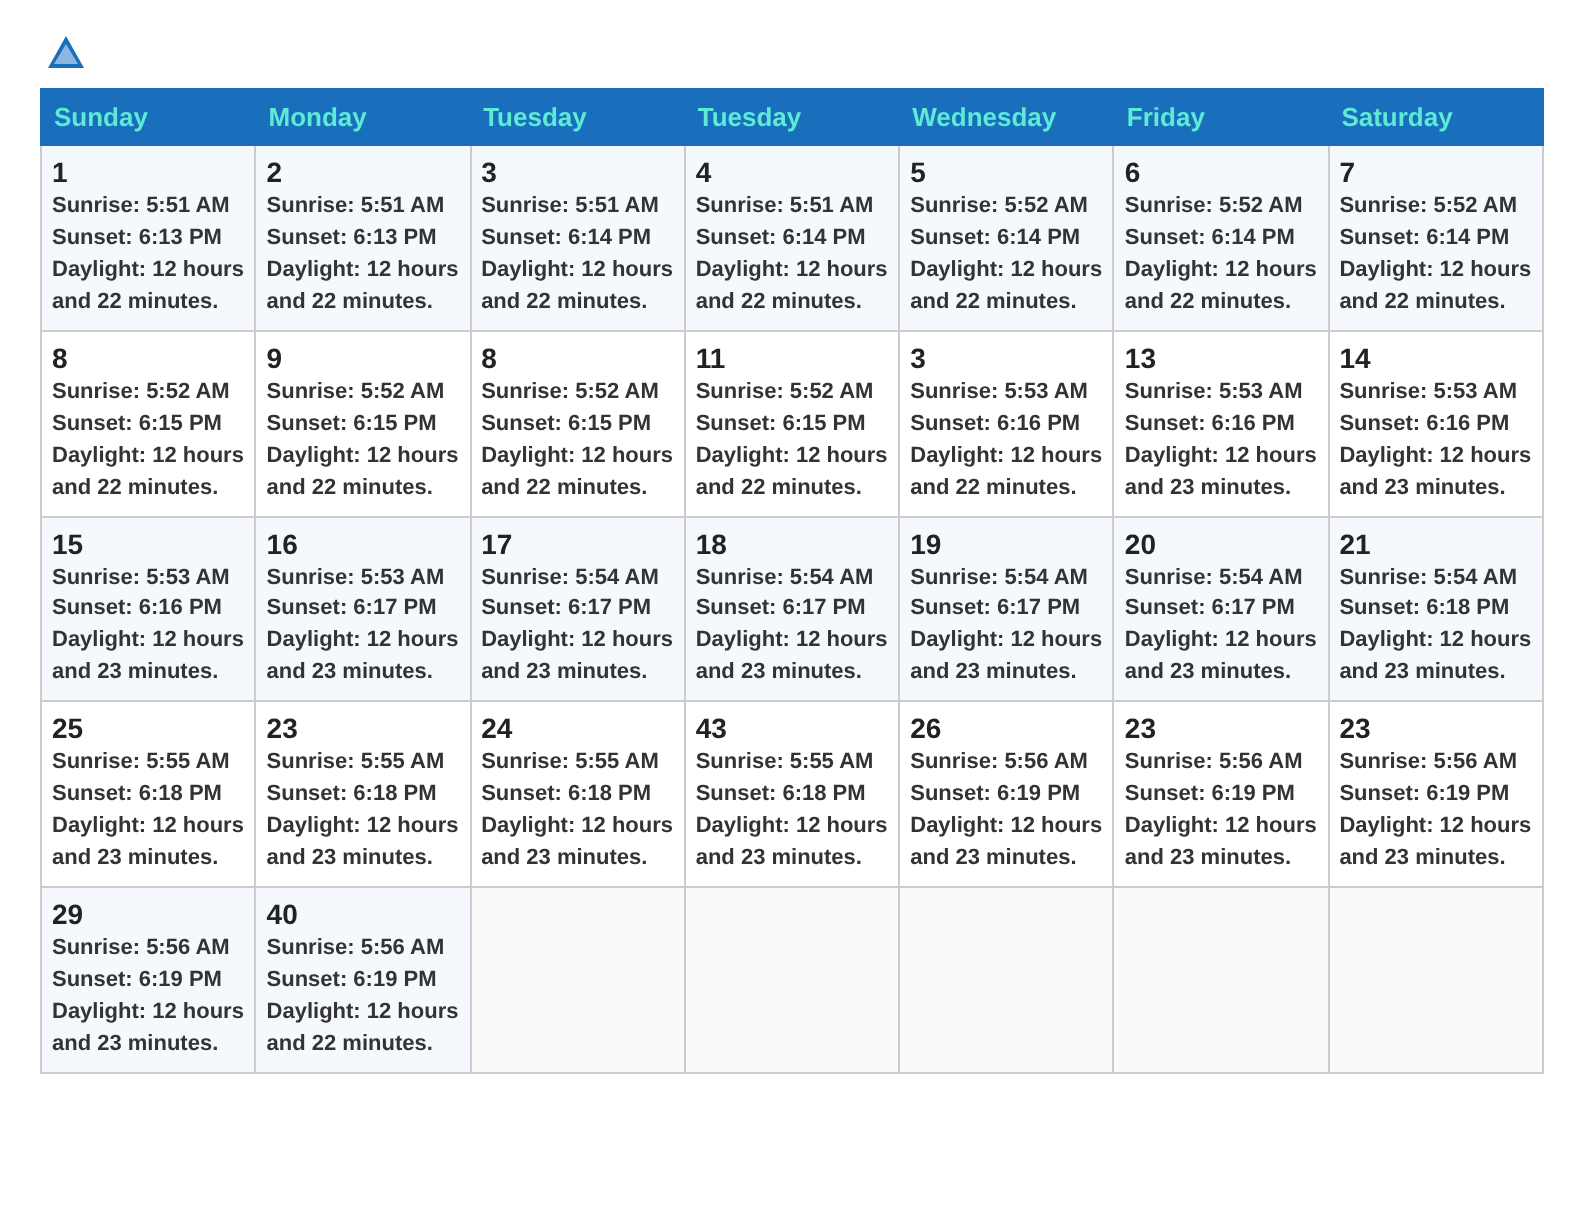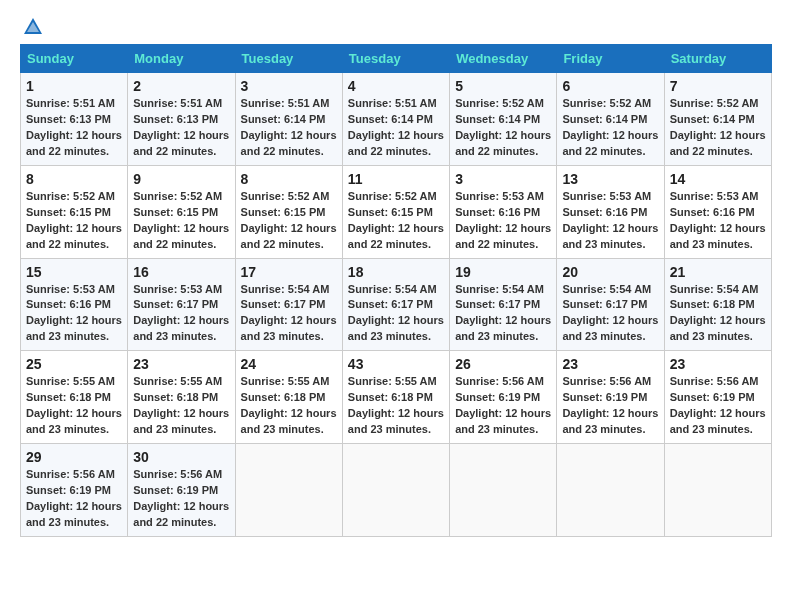--- a/index.html
+++ b/index.html
@@ -299,21 +299,21 @@
         </td>
       </tr>
       <tr>
         <td>
           <span class="day-number">29</span>
           <div class="day-info" style="white-space: pre-line;">Sunrise: 5:56 AM
 Sunset: 6:19 PM
 Daylight: 12 hours and 23 minutes.</div>
         </td>
         <td>
-          <span class="day-number">30</span>
+          <span class="day-number">40</span>
           <div class="day-info" style="white-space: pre-line;">Sunrise: 5:56 AM
 Sunset: 6:19 PM
 Daylight: 12 hours and 22 minutes.</div>
         </td>
         <td class="empty-cell"></td>
         <td class="empty-cell"></td>
         <td class="empty-cell"></td>
         <td class="empty-cell"></td>
         <td class="empty-cell"></td>
       </tr>

